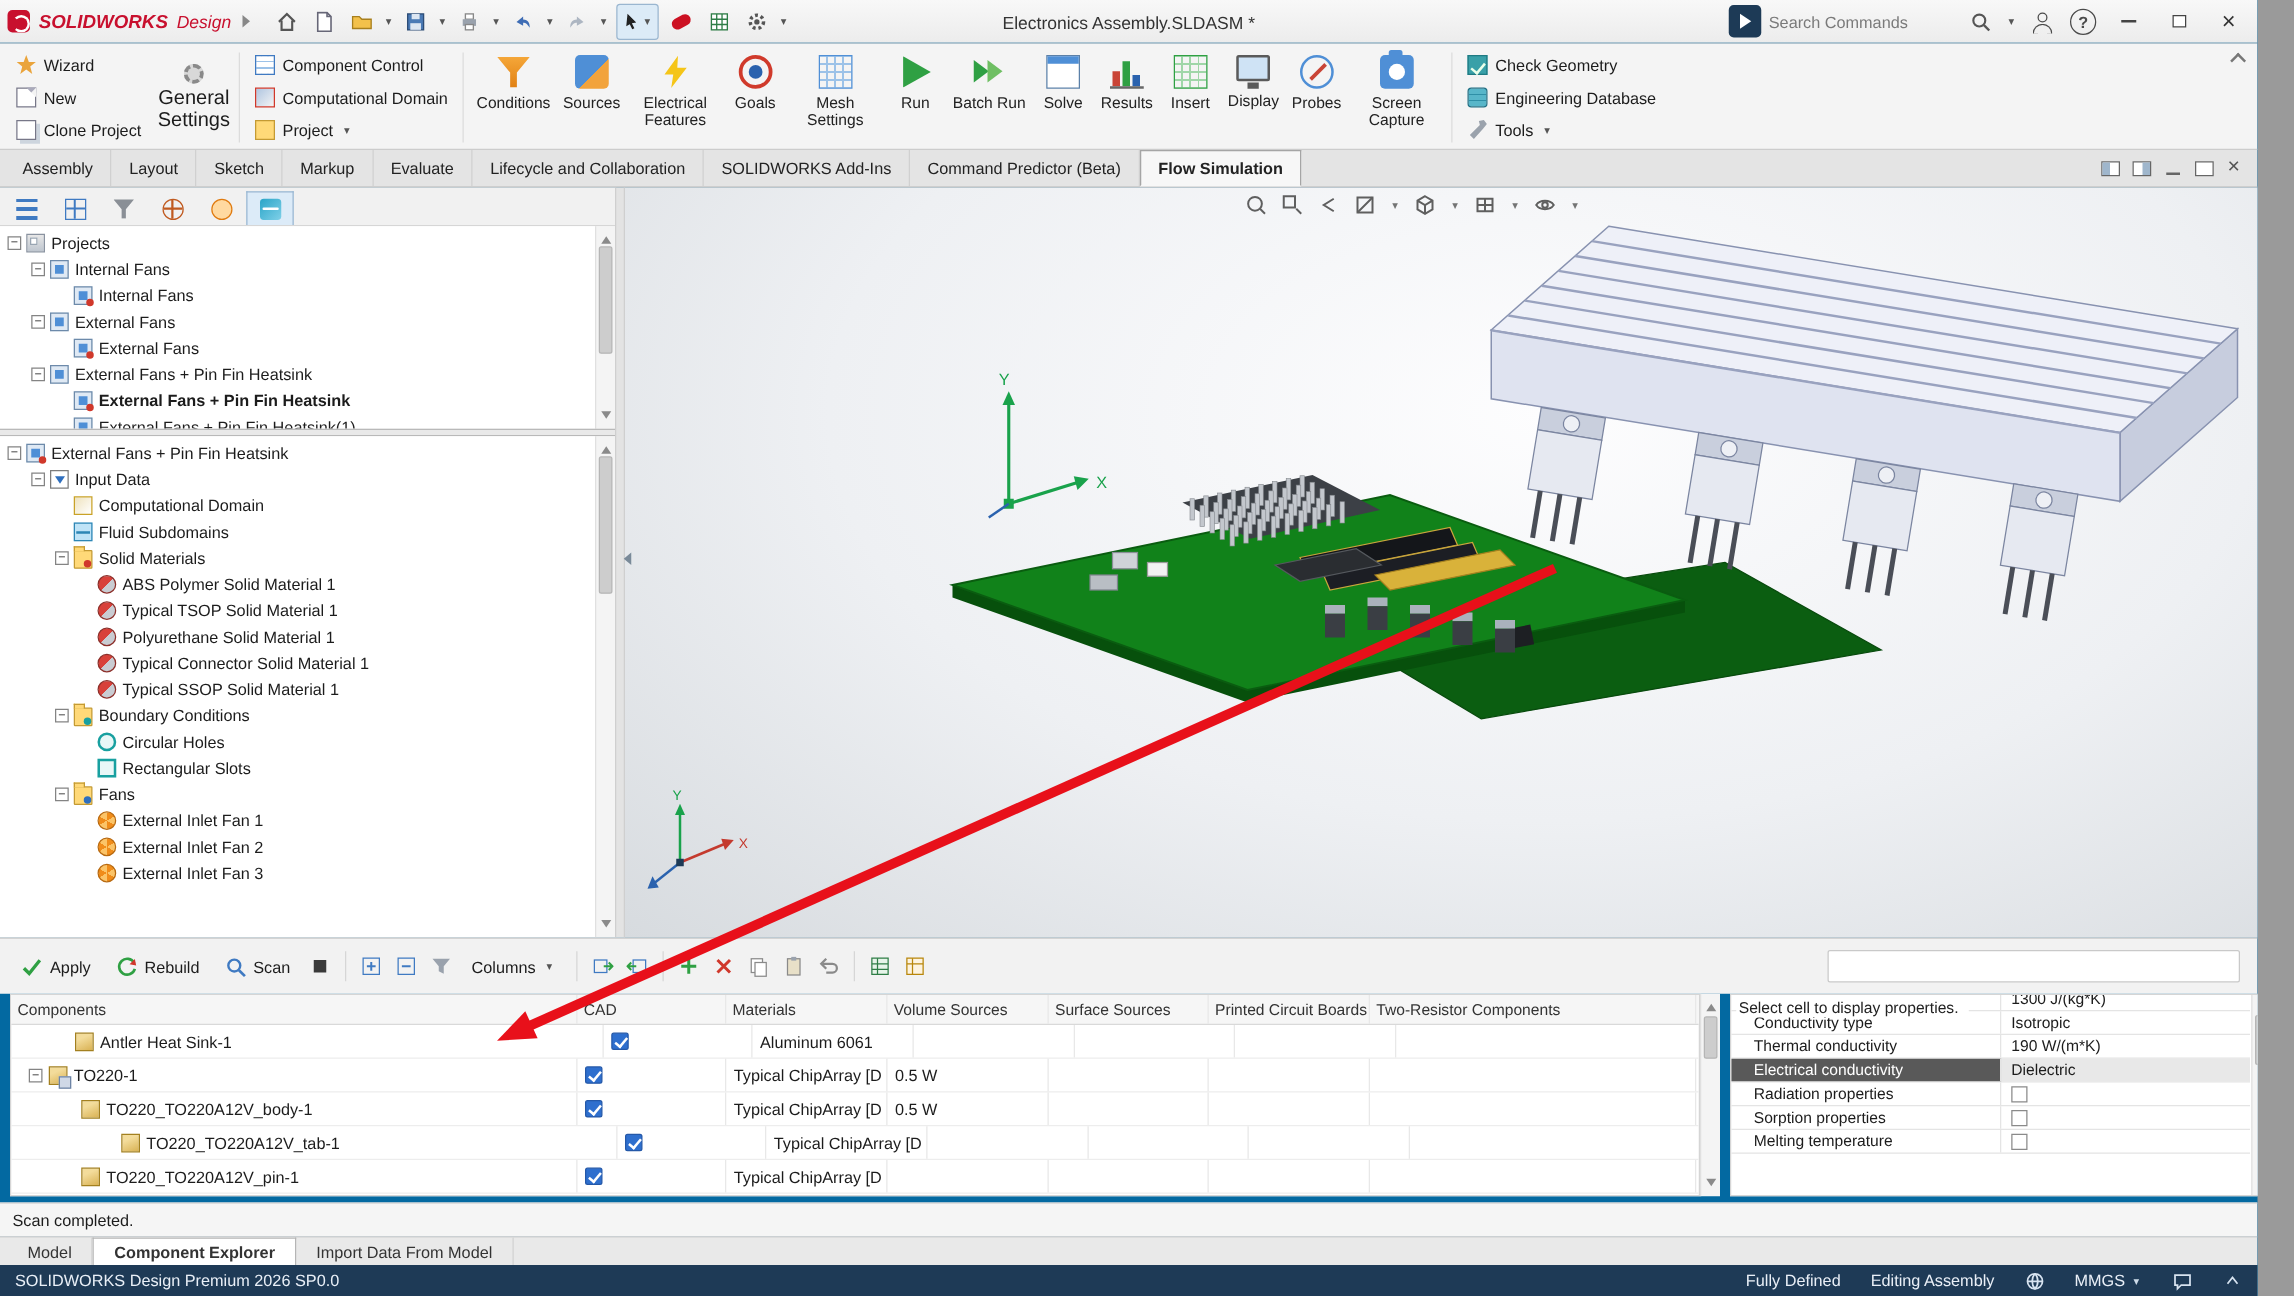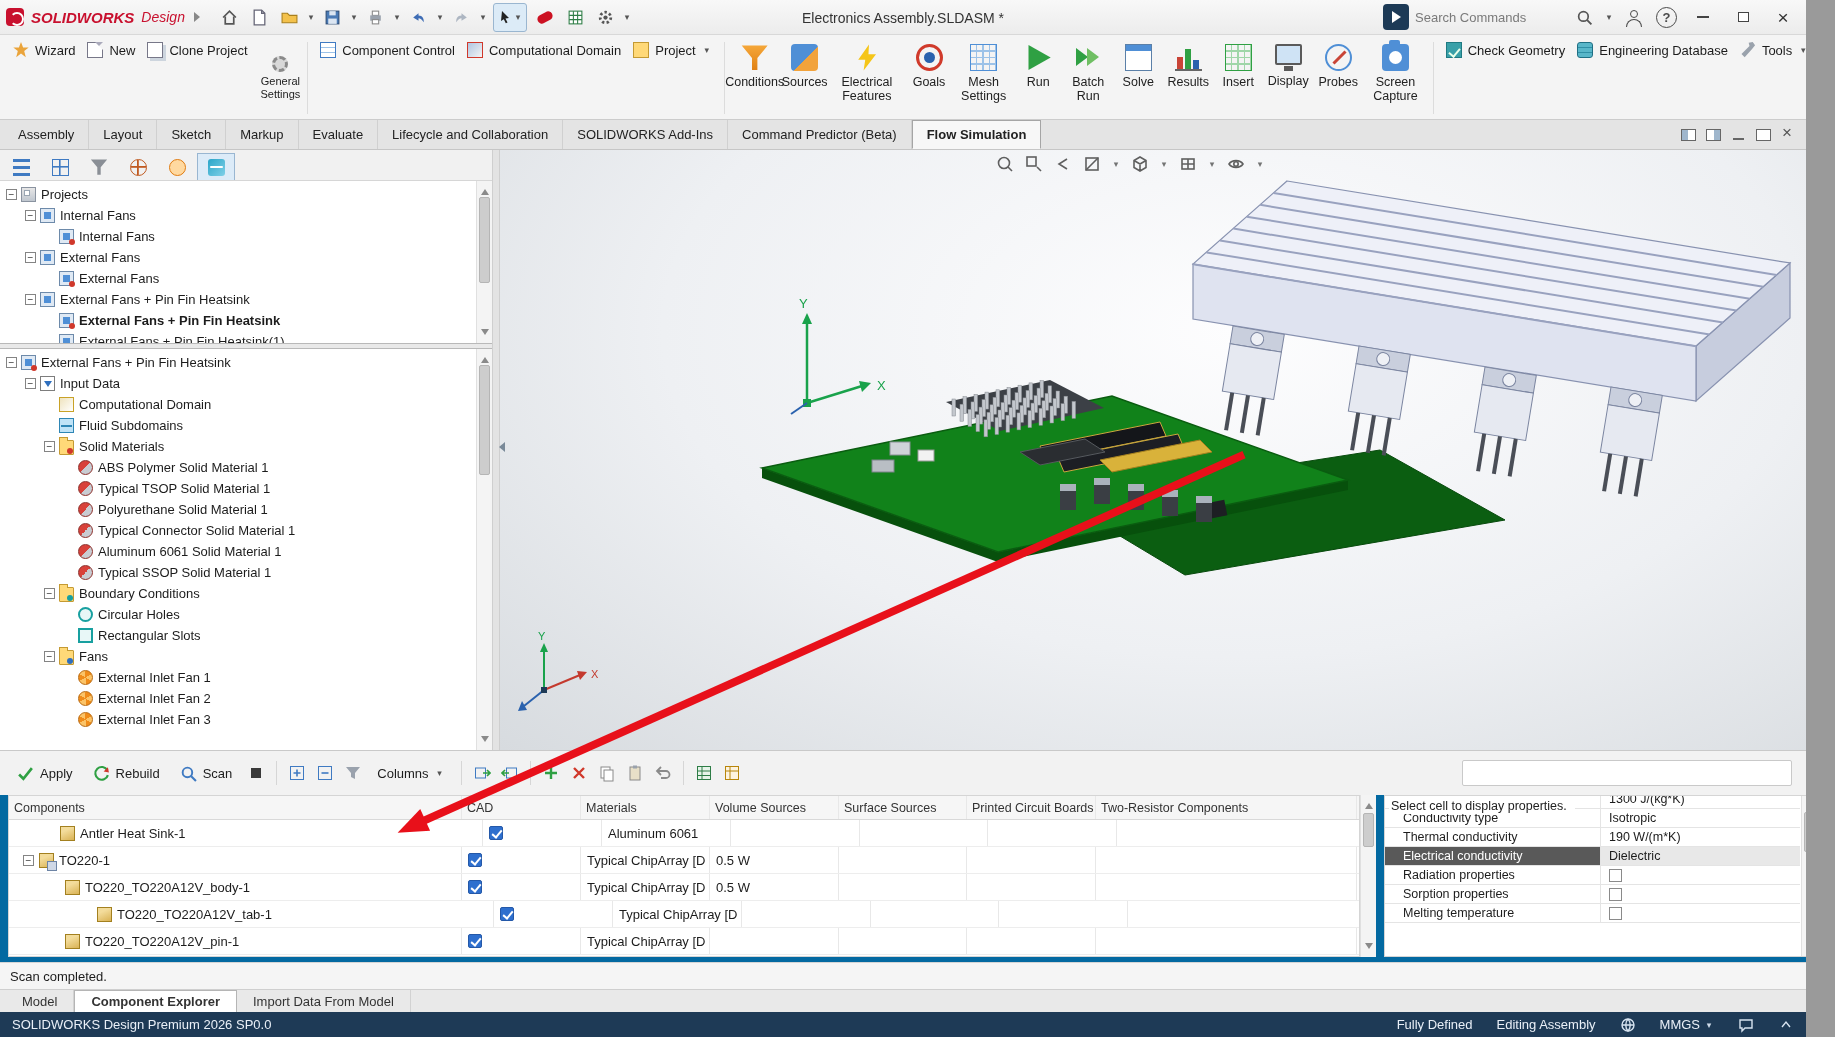--- a/index.html
+++ b/index.html
@@ -29,26 +29,26 @@
   .close-glyph::after{content:"×";font-size:19px;line-height:1;color:#333}
   .circle-ico{width:21px;height:21px;border:1.6px solid #4a4a4a;border-radius:50%;position:relative;display:flex;align-items:center;justify-content:center;color:#4a4a4a;font-weight:bold;font-size:13px}
   .q-glyph::after{content:"?"}
   .person{width:8px;height:8px;border:1.6px solid #4a4a4a;border-radius:50%;position:relative;top:-3px}
   .person::after{content:"";position:absolute;left:-5px;top:8px;width:14px;height:7px;border:1.6px solid #4a4a4a;border-bottom:none;border-radius:8px 8px 0 0}
   .redpill{width:16px;height:9px;background:#cc1122;border-radius:5px;transform:rotate(-28deg)}
 
   
   .ribbon{position:absolute;left:0;top:35px;width:100%;height:85px;background:#f4f4f4;border-bottom:1px solid #cccccc;display:flex;align-items:stretch;padding:3px 4px 1px;z-index:15}
   .rsep{width:1px;background:#dcdcdc;margin:4px 3px;flex:0 0 1px}
-  .rstack{display:flex;justify-content:flex-end;gap:2px;padding:0 4px}
+  .rstack{display:flex;flex-direction:column;justify-content:center;gap:2px;padding:0 4px}
   .rrow{display:flex;align-items:center;gap:6px;height:24px;padding:0 5px;white-space:nowrap;font-size:13px}
   .rbig{display:flex;align-items:flex-start;padding:2px 2px}
   .rbtn{display:flex;flex-direction:column;align-items:center;padding:4px 5px 0;min-width:50px;max-width:78px;text-align:center;font-size:12.5px;line-height:1.12;color:#222}
   .rbtn .ric{margin-bottom:4px}
-  .gsbtn{display:flex;flex-direction:column;align-items:center;justify-content:center;max-width:66px;text-align:center;font-size:11px;line-height:1.12;padding:2px 4px}
+  .gsbtn{display:flex;flex-direction:column;align-items:center;justify-content:center;max-width:66px;text-align:center;font-size:16px;line-height:1.12;padding:2px 4px}
   .gsbtn .si{margin-bottom:3px}
   .ribbon-collapse{margin-left:auto;align-self:flex-start;width:22px;height:18px;position:relative}
   .ribbon-collapse::after{content:"";position:absolute;left:6px;top:6px;width:7px;height:7px;border-left:2px solid #777;border-top:2px solid #777;transform:rotate(45deg)}
 
   
   .si{width:16px;height:16px;flex:0 0 16px;position:relative;display:inline-block}
   .si-wizard{background:#eaa43b;clip-path:polygon(50% 0,63% 35%,98% 35%,70% 57%,80% 95%,50% 72%,20% 95%,30% 57%,2% 35%,37% 35%)}
   .si-new{background:#fff;border:1px solid #778;}
   .si-new::after{content:"";position:absolute;right:-1px;top:-1px;border:4px solid transparent;border-top:4px solid #aab;border-right:4px solid #f4f4f4}
   .si-clone{background:#fff;border:1px solid #778;box-shadow:3px 3px 0 #cdd5de}
@@ -554,25 +554,20 @@
         </div>
         <div class="tree-row" style="padding-left: 63px;">
           <span class="exp empty"></span>
           <span class="tic tic-material"></span>
           <span class="tlabel">Polyurethane Solid Material 1</span>
         </div>
         <div class="tree-row" style="padding-left: 63px;">
           <span class="exp empty"></span>
           <span class="tic tic-material"></span>
           <span class="tlabel">Typical Connector Solid Material 1</span>
-        </div>
-        <div class="tree-row" style="padding-left: 63px;">
-          <span class="exp empty"></span>
-          <span class="tic tic-material"></span>
-          <span class="tlabel">Aluminum 6061 Solid Material 1</span>
         </div>
         <div class="tree-row" style="padding-left: 63px;">
           <span class="exp empty"></span>
           <span class="tic tic-material"></span>
           <span class="tlabel">Typical SSOP Solid Material 1</span>
         </div>
         <div class="tree-row" style="padding-left: 44px;">
           <span class="exp">−</span>
           <span class="tic tic-folder-bc"></span>
           <span class="tlabel">Boundary Conditions</span>

